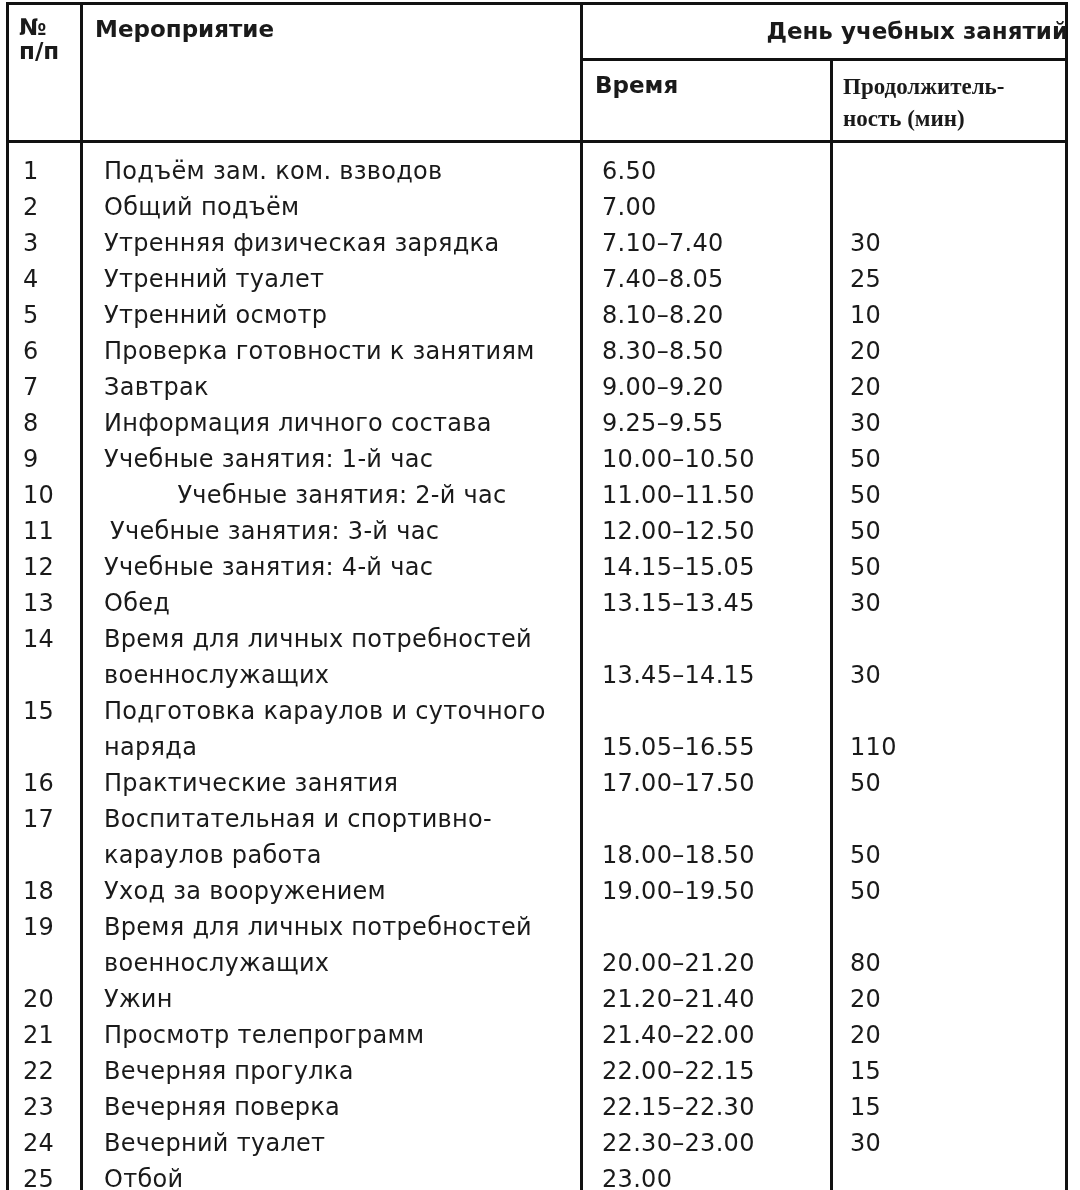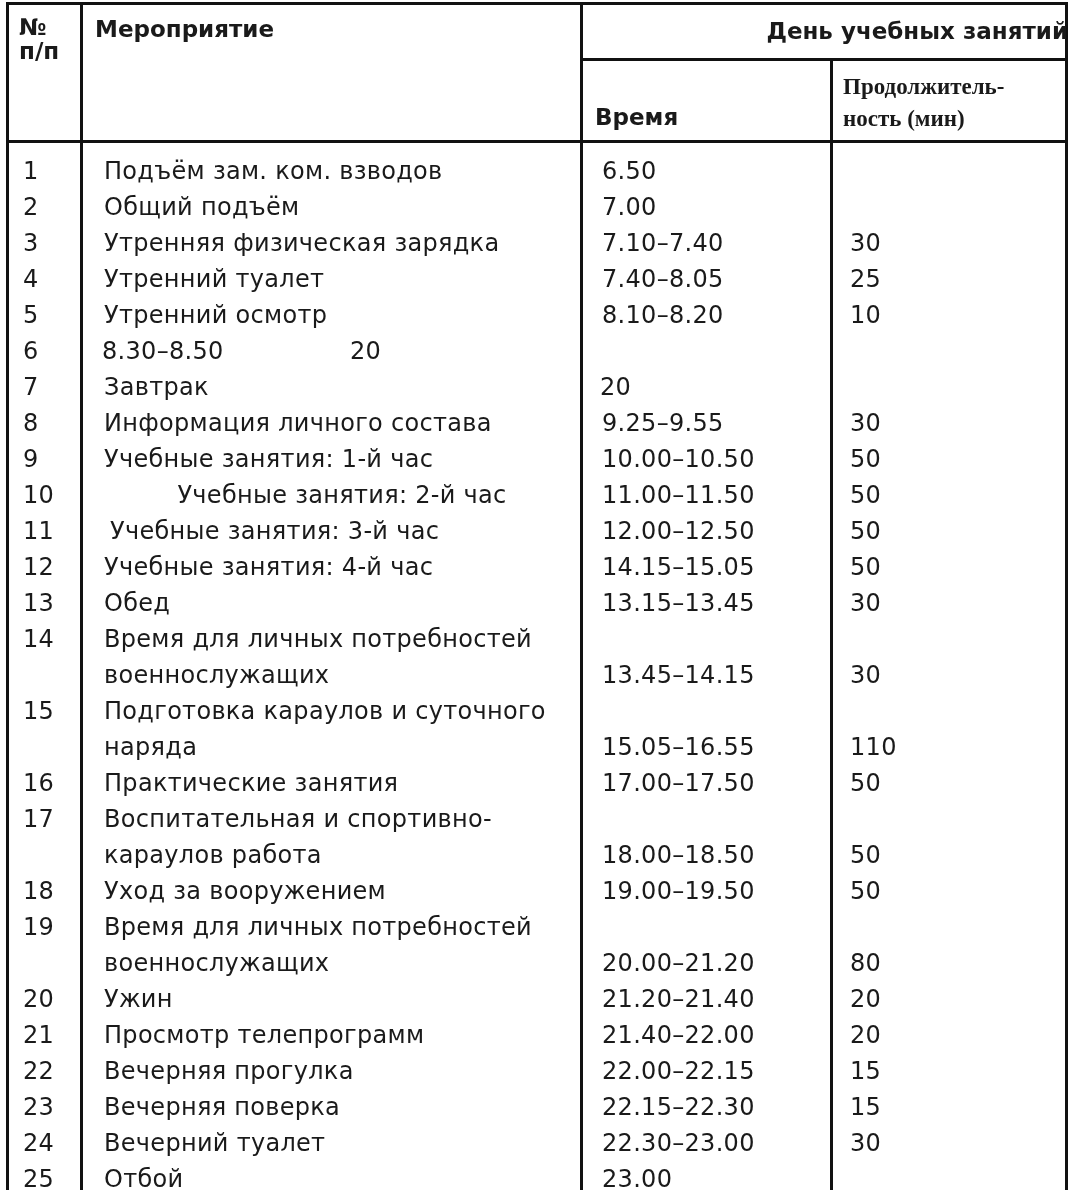--- a/index.html
+++ b/index.html
@@ -31,21 +31,21 @@
   <div class="vline" style="left:571px;height:1190px;"></div>
   <div class="vline" style="left:821px;top:56px;height:1134px;"></div>
 
   <div class="hline" style="left:571px;top:53px;width:488px;"></div>
   <div class="hline" style="left:0;top:135px;width:1056px;"></div>
 
   <div class="hdr" style="left:10px;top:10px;white-space:pre-line;line-height:24px;">№
 п/п</div>
   <div class="hdr" style="left:86px;top:10px;text-align:right;">Мероприятие</div>
   <div class="hdr" style="left:574px;top:12px;width:485px;text-align:right;">День учебных занятий</div>
-  <div class="hdr" style="left:586px;top:66px;margin-top:32px;">Время</div>
+  <div class="hdr" style="left:586px;top:66px;">Время</div>
   <div class="hdr" style="left:834px;top:66px;white-space:pre-line;line-height:32px;font-family:Liberation Serif, serif;">Продолжитель-
 ность (мин)</div>
 
   <div class="body-rows" id="rows">
       <div class="row">
     <div class="c-num">1</div>
     <div class="c-event" style="white-space:pre-line;">Подъём зам. ком. взводов</div>
     <div class="c-time">6.50</div>
     <div class="c-dur"></div>
   </div>
@@ -68,26 +68,28 @@
     <div class="c-dur">25</div>
   </div>
       <div class="row">
     <div class="c-num">5</div>
     <div class="c-event" style="white-space:pre-line;">Утренний осмотр</div>
     <div class="c-time">8.10–8.20</div>
     <div class="c-dur">10</div>
   </div>
       <div class="row">
     <div class="c-num">6</div>
+    <div class="c-event" style="white-space:pre-line;">Проверка готовности к занятиям</div>
     <div class="c-time">8.30–8.50</div>
     <div class="c-dur">20</div>
   </div>
       <div class="row">
     <div class="c-num">7</div>
     <div class="c-event" style="white-space:pre-line;">Завтрак</div>
+    <div class="c-time">9.00–9.20</div>
     <div class="c-dur">20</div>
   </div>
       <div class="row">
     <div class="c-num">8</div>
     <div class="c-event" style="white-space:pre-line;">Информация личного состава</div>
     <div class="c-time">9.25–9.55</div>
     <div class="c-dur">30</div>
   </div>
       <div class="row">
     <div class="c-num">9</div>

